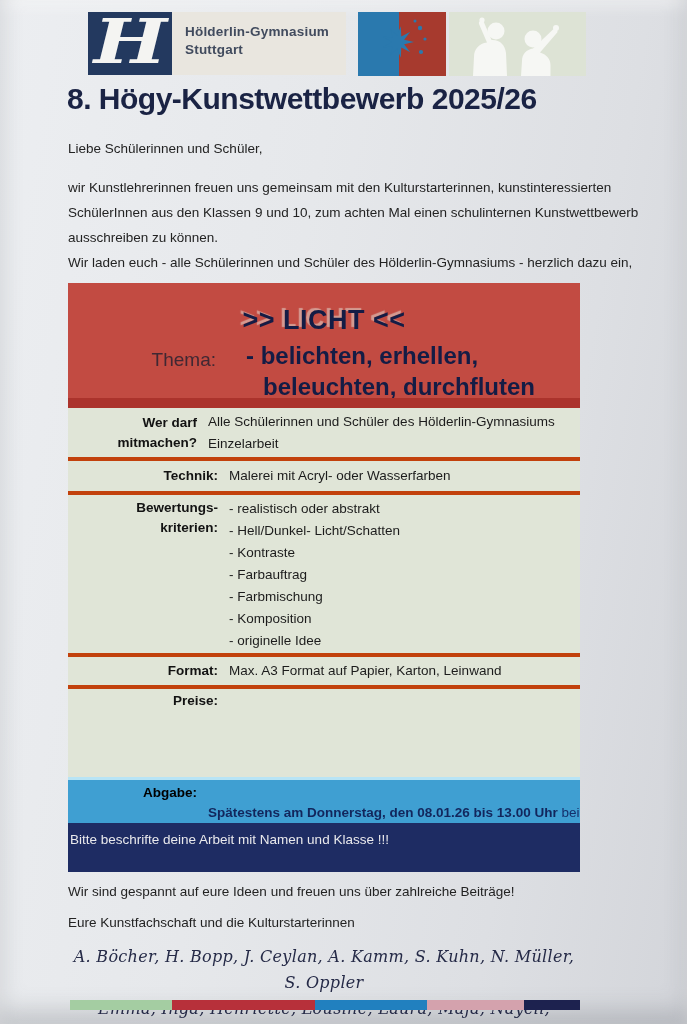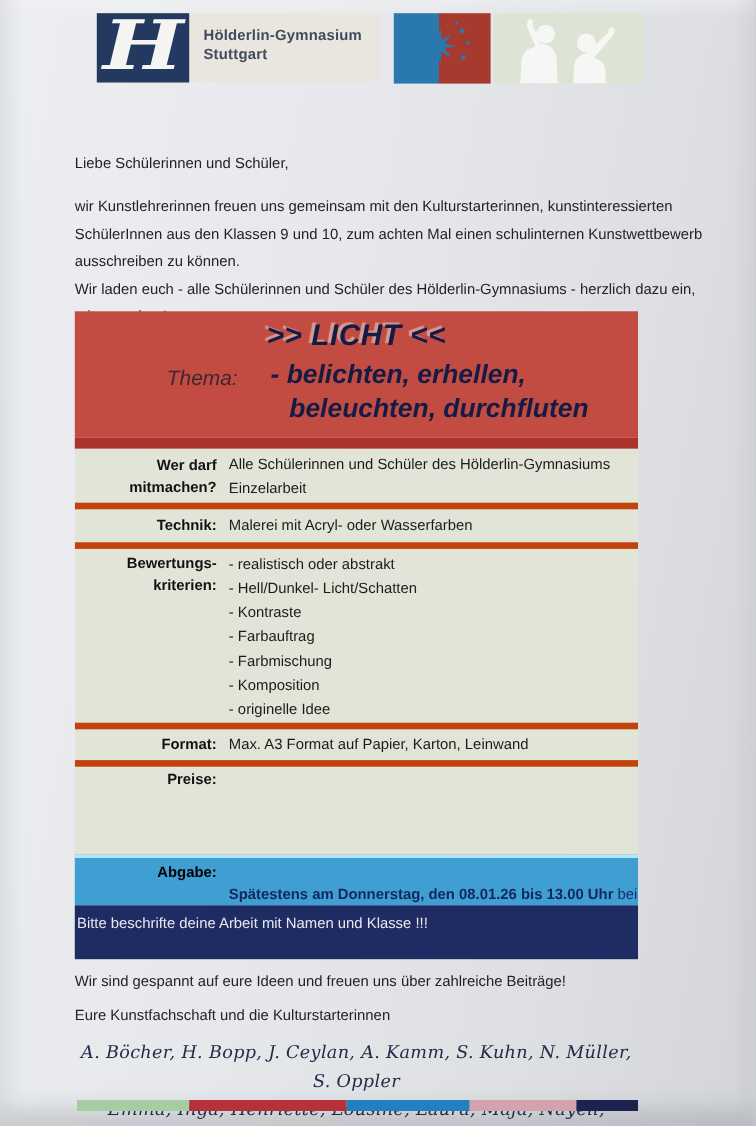--- a/index.html
+++ b/index.html
@@ -23,33 +23,33 @@
     background:linear-gradient(to right,#2a79ae 0 47%,#a73a2e 47% 100%); }
   .split-square svg { position:absolute; inset:0; }
   .silhouettes { width:137px; height:64px; background:#dde3d5; margin-left:3px; }
 
   
   .title { position:absolute; top:82px; left:67px; font-size:30px; font-weight:bold; color:#1a2344; letter-spacing:-.5px; }
   .intro { position:absolute; top:136px; left:68px; width:606px; font-size:13.5px; line-height:25px; color:#232323; }
   .intro .p1 { margin-top:14px; }
 
   
-  .theme-box { position:absolute; top:283px; left:68px; width:512px; height:115px; background:#c24b42; padding-top:7px;font-style:italic; }
+  .theme-box { position:absolute; top:283px; left:68px; width:512px; height:115px; background:#c24b42; padding-top:22px; }
   .theme-headline { text-align:center; font-size:27px; font-weight:bold; color:#141c45; letter-spacing:.5px;
     text-shadow:-3px -2px 1px rgba(228,222,214,.55); }
   .theme-row { display:flex; margin-top:4px; }
   .theme-label { width:148px; text-align:right; font-size:19px; color:#402833; padding-top:9px; }
   .theme-lines { margin-left:30px; font-size:24px; font-weight:bold; color:#141c45; line-height:31px; }
   .theme-lines .indent { padding-left:17px; }
   .theme-strip { position:absolute; top:398px; left:68px; width:512px; height:10px; background:#ab332c; }
 
   
   .details { position:absolute; top:408px; left:68px; width:512px; height:369px; background:#e0e5d7; overflow:hidden; font-size:13.5px; }
   .row { display:flex; }
-  .row + .row { border-top:6px solid #c2410c; }
+  .row + .row { border-top:4px solid #c2410c;padding-left:21px; }
   .row-label { width:138px; text-align:right; padding-right:9px; font-weight:bold; color:#121212; line-height:20px; }
   .row-value { flex:1; padding-left:2px; color:#1c1c1c; line-height:20px; }
   .r-who { padding:4px 0 3px;align-items:center; }
   .r-who .l2 { margin-top:2px; }
   .r-technik { padding:5px 0; }
   .r-criteria { padding:3px 0 1px; }
   .r-criteria .row-value div { line-height:22px; }
   .r-format { padding:4px 0; }
   .r-preise { padding:2px 0;gap:28px; }
   .r-preise p + p { margin-top:3px; }
@@ -110,20 +110,21 @@
           <circle fill="#f6f7f4" cx="47" cy="19" r="8.5"></circle>
           <circle fill="#f6f7f4" cx="33" cy="8" r="2.6"></circle>
           <path fill="#f6f7f4" d="M72 64 L73 49 C73 42 77.5 37.5 84 36.5 L104 17.5 C106.5 15.5 110 18.8 107.8 21 L91 40.5 C98 42.5 101.5 47.5 101.5 53 L101.5 64 Z"></path>
           <circle fill="#f6f7f4" cx="84" cy="27" r="8.5"></circle>
           <circle fill="#f6f7f4" cx="107" cy="16" r="3"></circle>
         </svg>
       </div>
     </div>
   </div>
 
+  <h1 class="title">8. Högy-Kunstwettbewerb 2025/26</h1>
 
   <div class="intro">
     <p>Liebe Schülerinnen und Schüler,</p>
     <p class="p1">wir Kunstlehrerinnen freuen uns gemeinsam mit den Kulturstarterinnen, kunstinteressierten SchülerInnen aus den Klassen 9 und 10, zum achten Mal einen schulinternen Kunstwettbewerb ausschreiben zu können.</p>
     <p>Wir laden euch - alle Schülerinnen und Schüler des Hölderlin-Gymnasiums - herzlich dazu ein, mitzumachen!</p>
   </div>
 
   <div class="theme-box">
     <div class="theme-headline">&gt;&gt; LICHT &lt;&lt;</div>
     <div class="theme-row">

